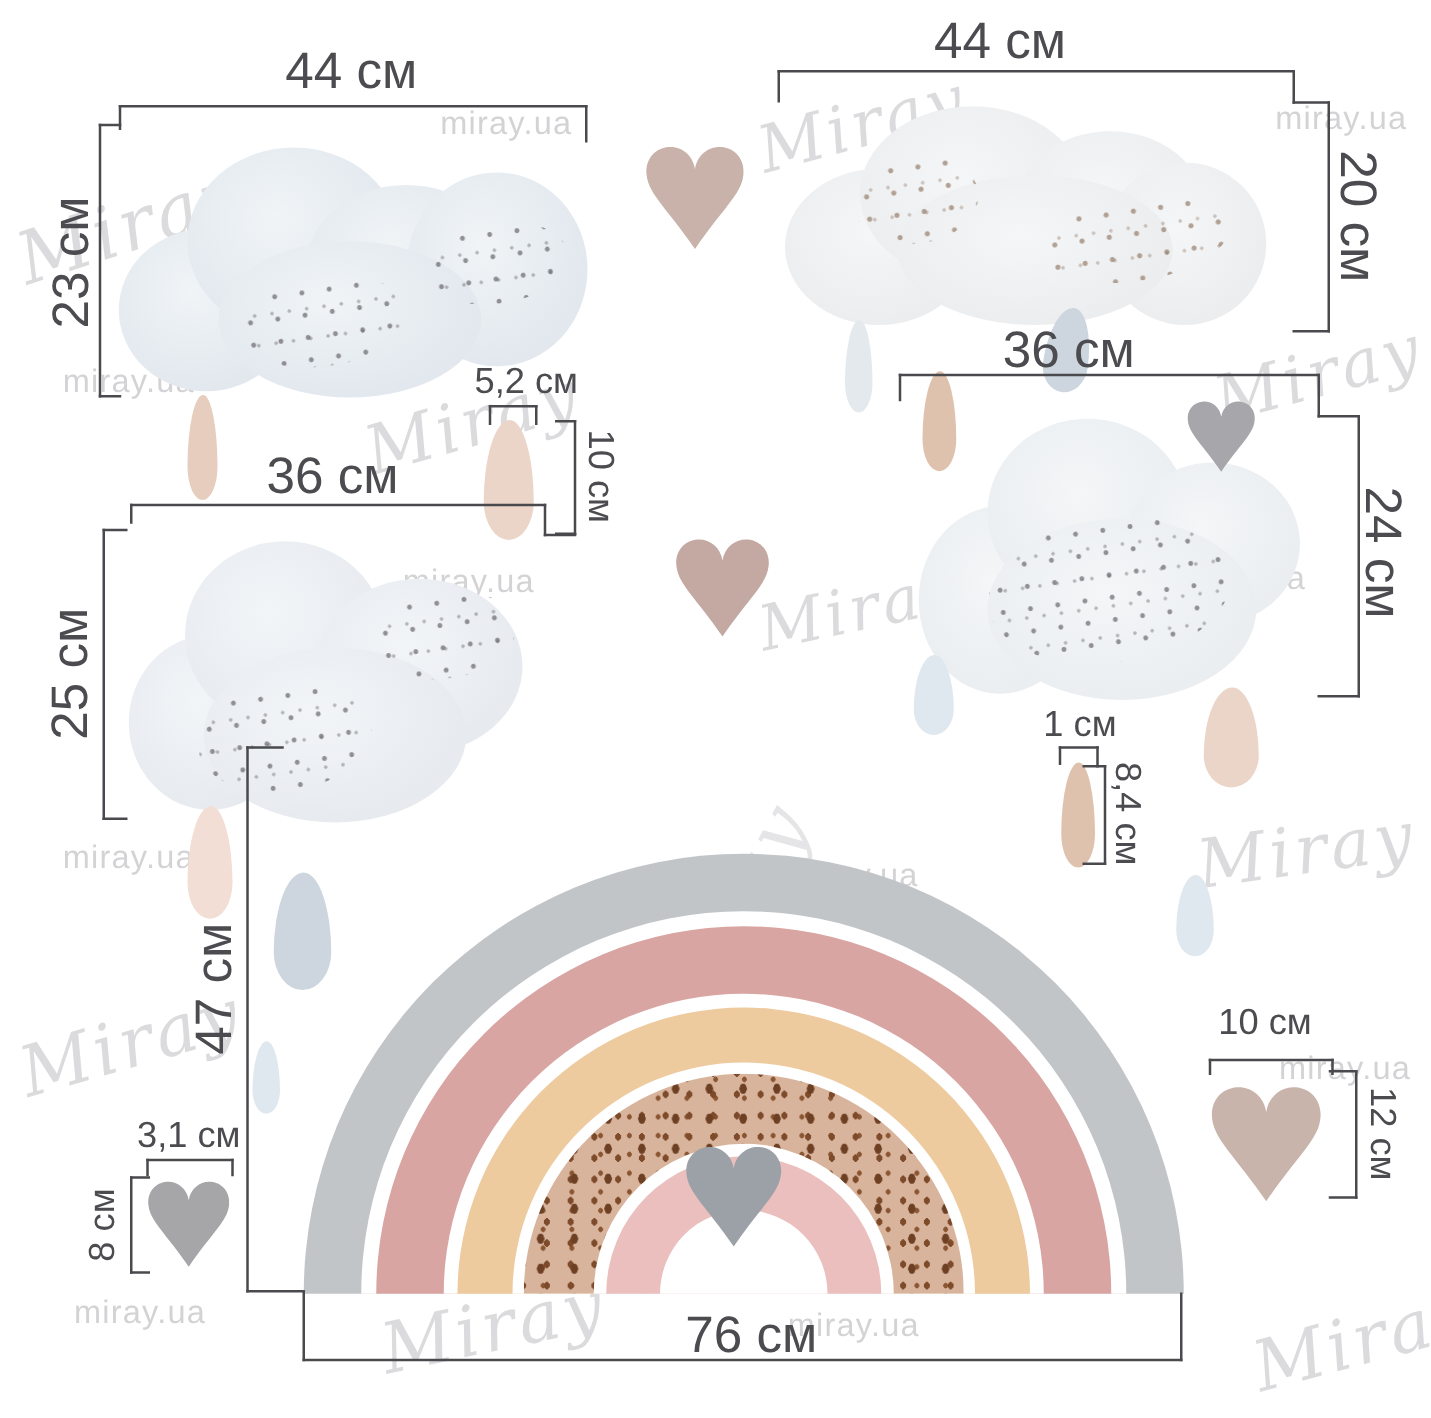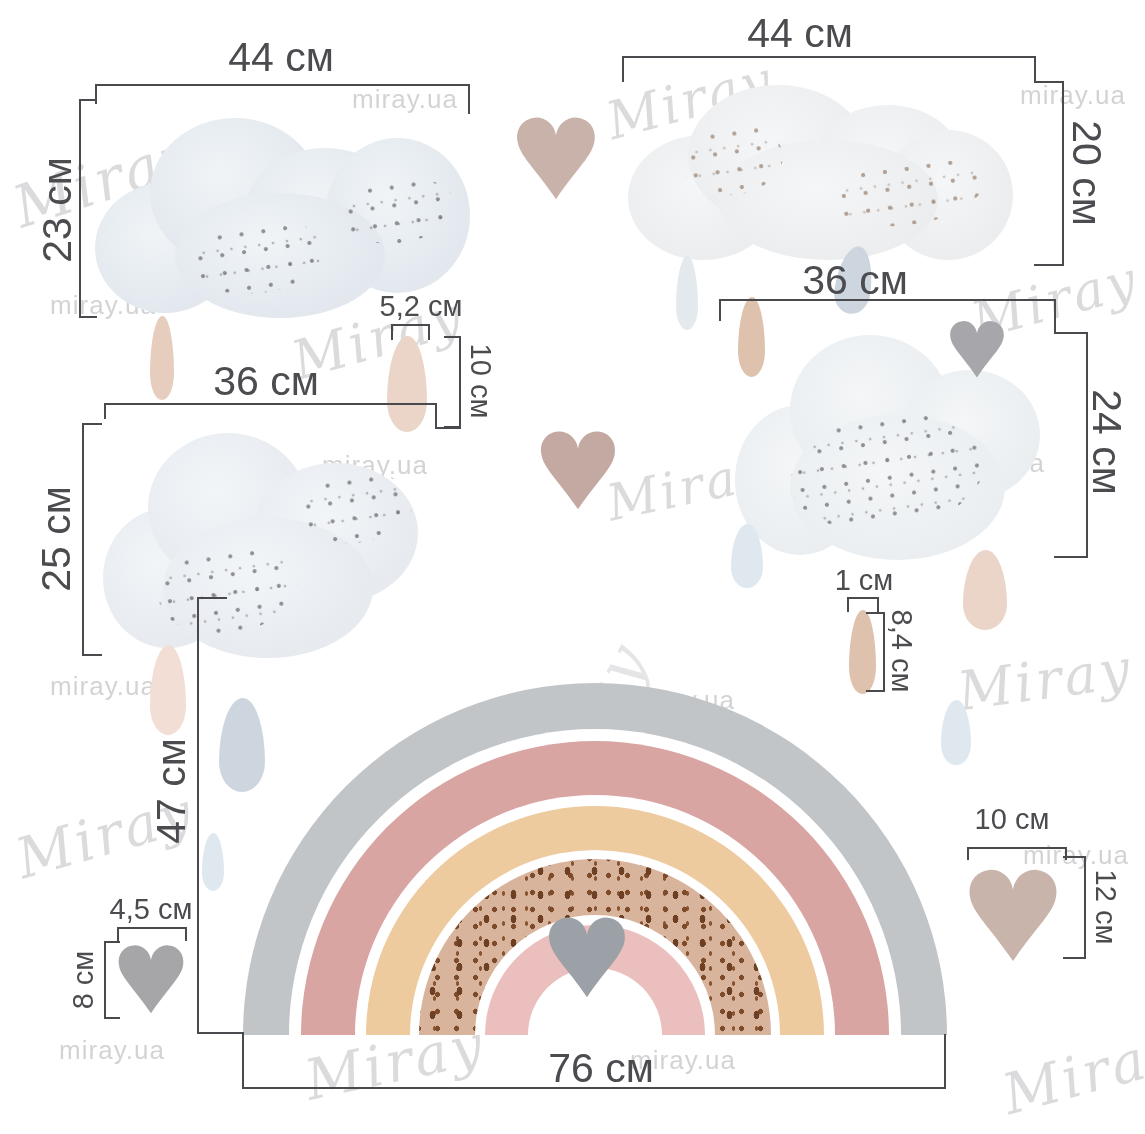--- a/index.html
+++ b/index.html
@@ -262,18 +262,18 @@
   <div class="dim small" style="left:421px;top:306px;">5,2 см</div>
   <div class="dim small rotcw" style="left:480px;top:381px;">10 см</div>
   <div class="dim big" style="left:266px;top:381px;">36 см</div>
   <div class="dim big rotccw" style="left:56px;top:539px;">25 см</div>
   <div class="dim big" style="left:855px;top:280px;">36 см</div>
   <div class="dim big rotcw" style="left:1106px;top:442px;">24 см</div>
   <div class="dim small" style="left:864px;top:580px;">1 см</div>
   <div class="dim small rotcw" style="left:901px;top:651px;">8,4 см</div>
   <div class="dim big rotccw" style="left:171px;top:791px;">47 см</div>
   <div class="dim big" style="left:601px;top:1068px;">76 см</div>
-  <div class="dim small" style="left:151px;top:909px;">4,5 см</div>
+  <div class="dim small" style="left:151px;top:909px;">3,1 см</div>
   <div class="dim small rotccw" style="left:83px;top:980px;">8 см</div>
   <div class="dim small" style="left:1012px;top:819px;">10 см</div>
   <div class="dim small rotcw" style="left:1105px;top:907px;">12 см</div>
 
 </div>
 
 </body></html>

